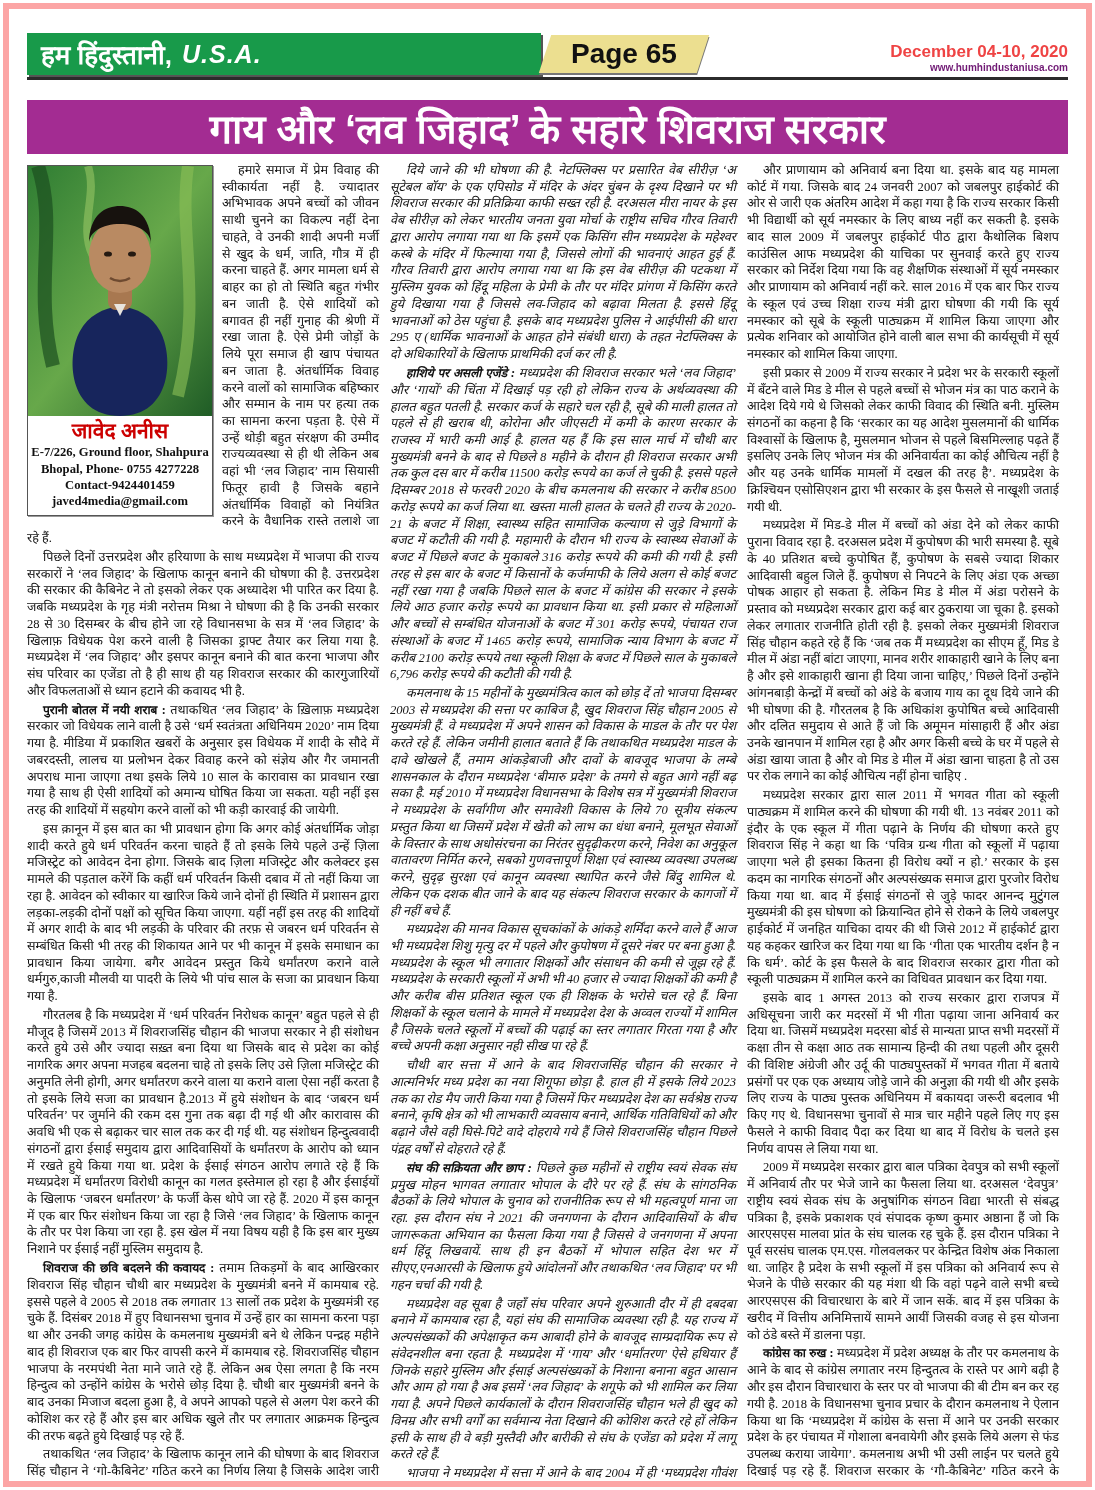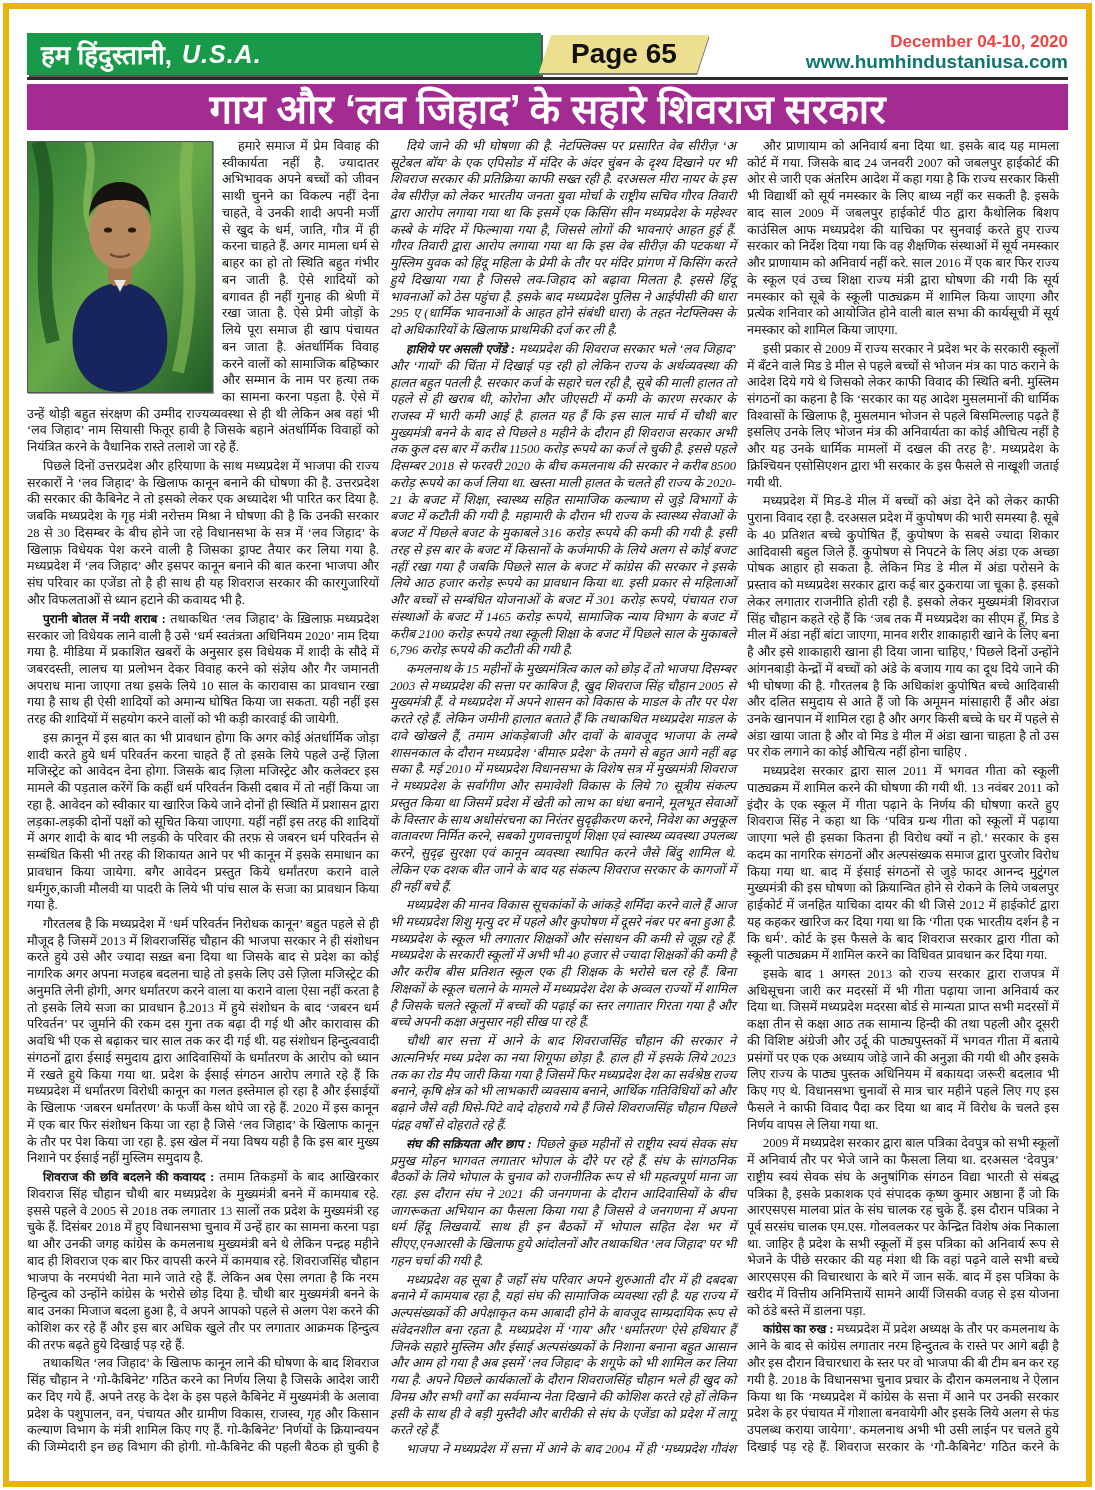--- a/index.html
+++ b/index.html
@@ -1,38 +1,38 @@
 <!DOCTYPE html>
 <html><head>
 <meta charset="utf-8">
 <style>
   html,body{margin:0;padding:0;background:#ffffff;}
   body{width:1095px;height:1490px;overflow:hidden;position:relative;
        font-family:"Liberation Serif","DejaVu Serif",serif;color:#111;}
-  .frame{position:absolute;inset:3px;border:6px solid #eab308;background:#fff;}
+  .frame{position:absolute;inset:3px;border:6px solid #fca5a5;background:#fff;}
   .inner{position:absolute;inset:0;padding:10px 18px 6px 18px;box-sizing:border-box;}
 
   
   .header-row{display:flex;align-items:flex-end;height:56px;}
   .masthead{background:#189a4a;color:#fff;flex:0 0 500px;height:42px;display:flex;
             align-items:center;padding-left:14px;font-family:"Liberation Sans","DejaVu Sans",sans-serif;
             font-weight:bold;font-size:26px;box-shadow:2px 2px 0 #555;}
   .masthead .latin{font-style:italic;font-size:25px;margin-left:10px;letter-spacing:1px;}
   .pagebox-wrap{margin-left:4px;position:relative;height:42px;display:flex;align-items:center;}
   .pagebox{background:#ecdf90;transform:skewX(-18deg);padding:3px 26px;box-shadow:1px 2px 0 #777;}
   .pagebox span{display:inline-block;transform:skewX(18deg);
         font-family:"Liberation Sans","DejaVu Sans",sans-serif;font-weight:bold;font-size:28px;color:#111;}
   .header-right{flex:1;text-align:right;line-height:1.15;padding-bottom:2px;
         font-family:"Liberation Sans","DejaVu Sans",sans-serif;font-weight:bold;}
   .date{color:#ef4444;font-size:17px;}
-  .website{color:#0f766e;font-size:19px;}
+  .website{color:#701a75;font-size:10px;}
   .header-rule{border-bottom:3px solid #2b2b2b;margin-top:2px;}
 
   
-  .headline{background:#a32c92;color:#fff;margin-top:4px;height:46px;display:flex;
+  .headline{background:#a32c92;color:#fff;margin-top:20px;height:54px;display:flex;
             align-items:center;justify-content:center;
             font-family:"Liberation Sans","DejaVu Sans",sans-serif;
             font-weight:bold;font-size:40px;white-space:nowrap;overflow:hidden;}
 
   
   .columns{display:flex;gap:11px;margin-top:8px;height:1318px;overflow:hidden;}
   .col{text-align:justify;font-size:12.6px;line-height:1.33;}
   .col1{width:352px;flex:none;}
   .col2{width:346px;flex:none;font-style:italic;}
   .col3{width:312px;flex:none;font-family:Liberation Serif, serif;}
@@ -87,20 +87,27 @@
             <path d="M60,0 C70,30 50,60 65,90" stroke="#a6d06b" stroke-width="8" fill="none" opacity="0.5"></path>
             <path d="M92,250 C40,250 38,190 52,165 C60,150 75,142 92,140 C109,142 124,150 132,165 C146,190 144,250 92,250 Z" fill="#17255c"></path>
             <rect x="80" y="110" width="24" height="34" rx="8" fill="#a87850"></rect>
             <ellipse cx="92" cy="90" rx="31" ry="37" fill="#b98a62"></ellipse>
             <path d="M61,78 C61,48 78,40 92,40 C106,40 123,48 123,78 C123,66 110,58 92,58 C74,58 61,66 61,78 Z" fill="#17120e"></path>
             <ellipse cx="80" cy="88" rx="4" ry="2.6" fill="#241a12"></ellipse>
             <ellipse cx="104" cy="88" rx="4" ry="2.6" fill="#241a12"></ellipse>
             <path d="M82,112 C88,116 96,116 102,112" stroke="#6e4a30" stroke-width="2.4" fill="none"></path>
             <path d="M86,138 L98,138 L92,150 Z" fill="#e8e4de"></path>
           </svg>
+          <div class="author-caption">
+            <div class="author-name">जावेद अनीस</div>
+            <div class="author-line">E-7/226, Ground floor, Shahpura</div>
+            <div class="author-line">Bhopal, Phone- 0755 4277228</div>
+            <div class="author-line">Contact-9424401459</div>
+            <div class="author-line">javed4media@gmail.com</div>
+          </div>
         </div>
       <p class="para">हमारे समाज में प्रेम विवाह की स्वीकार्यता नहीं है. ज्यादातर अभिभावक अपने बच्चों को जीवन साथी चुनने का विकल्प नहीं देना चाहते, वे उनकी शादी अपनी मर्जी से खुद के धर्म, जाति, गौत्र में ही करना चाहते हैं. अगर मामला धर्म से बाहर का हो तो स्थिति बहुत गंभीर बन जाती है. ऐसे शादियों को बगावत ही नहीं गुनाह की श्रेणी में रखा जाता है. ऐसे प्रेमी जोड़ों के लिये पूरा समाज ही खाप पंचायत बन जाता है. अंतर्धार्मिक विवाह करने वालों को सामाजिक बहिष्कार और सम्मान के नाम पर हत्या तक का सामना करना पड़ता है. ऐसे में उन्हें थोड़ी बहुत संरक्षण की उम्मीद राज्यव्यवस्था से ही थी लेकिन अब वहां भी ‘लव जिहाद’ नाम सियासी फितूर हावी है जिसके बहाने अंतर्धार्मिक विवाहों को नियंत्रित करने के वैधानिक रास्ते तलाशे जा रहे हैं.</p>
           <p class="para">पिछले दिनों उत्तरप्रदेश और हरियाणा के साथ मध्यप्रदेश में भाजपा की राज्य सरकारों ने ‘लव जिहाद’ के खिलाफ कानून बनाने की घोषणा की है. उत्तरप्रदेश की सरकार की कैबिनेट ने तो इसको लेकर एक अध्यादेश भी पारित कर दिया है. जबकि मध्यप्रदेश के गृह मंत्री नरोत्तम मिश्रा ने घोषणा की है कि उनकी सरकार 28 से 30 दिसम्बर के बीच होने जा रहे विधानसभा के सत्र में ‘लव जिहाद’ के खिलाफ़ विधेयक पेश करने वाली है जिसका ड्राफ्ट तैयार कर लिया गया है. मध्यप्रदेश में ‘लव जिहाद’ और इसपर कानून बनाने की बात करना भाजपा और संघ परिवार का एजेंडा तो है ही साथ ही यह शिवराज सरकार की कारगुजारियों और विफलताओं से ध्यान हटाने की कवायद भी है.</p>
           <p class="para"><b>पुरानी बोतल में नयी शराब : </b>तथाकथित ‘लव जिहाद’ के ख़िलाफ़ मध्यप्रदेश सरकार जो विधेयक लाने वाली है उसे ‘धर्म स्वतंत्रता अधिनियम 2020’ नाम दिया गया है. मीडिया में प्रकाशित खबरों के अनुसार इस विधेयक में शादी के सौदे में जबरदस्ती, लालच या प्रलोभन देकर विवाह करने को संज्ञेय और गैर जमानती अपराध माना जाएगा तथा इसके लिये 10 साल के कारावास का प्रावधान रखा गया है साथ ही ऐसी शादियों को अमान्य घोषित किया जा सकता. यही नहीं इस तरह की शादियों में सहयोग करने वालों को भी कड़ी कारवाई की जायेगी.</p>
           <p class="para">इस क़ानून में इस बात का भी प्रावधान होगा कि अगर कोई अंतर्धार्मिक जोड़ा शादी करते हुये धर्म परिवर्तन करना चाहते हैं तो इसके लिये पहले उन्हें ज़िला मजिस्ट्रेट को आवेदन देना होगा. जिसके बाद ज़िला मजिस्ट्रेट और कलेक्टर इस मामले की पड़ताल करेंगें कि कहीं धर्म परिवर्तन किसी दबाव में तो नहीं किया जा रहा है. आवेदन को स्वीकार या खारिज किये जाने दोनों ही स्थिति में प्रशासन द्वारा लड़का-लड़की दोनों पक्षों को सूचित किया जाएगा. यहीं नहीं इस तरह की शादियों में अगर शादी के बाद भी लड़की के परिवार की तरफ़ से जबरन धर्म परिवर्तन से सम्बंधित किसी भी तरह की शिकायत आने पर भी कानून में इसके समाधान का प्रावधान किया जायेगा. बगैर आवेदन प्रस्तुत किये धर्मांतरण कराने वाले धर्मगुरु,काजी मौलवी या पादरी के लिये भी पांच साल के सजा का प्रावधान किया गया है.</p>
           <p class="para">गौरतलब है कि मध्यप्रदेश में ‘धर्म परिवर्तन निरोधक कानून’ बहुत पहले से ही मौजूद है जिसमें 2013 में शिवराजसिंह चौहान की भाजपा सरकार ने ही संशोधन करते हुये उसे और ज्यादा सख़्त बना दिया था जिसके बाद से प्रदेश का कोई नागरिक अगर अपना मजहब बदलना चाहे तो इसके लिए उसे ज़िला मजिस्ट्रेट की अनुमति लेनी होगी, अगर धर्मांतरण करने वाला या कराने वाला ऐसा नहीं करता है तो इसके लिये सजा का प्रावधान है.2013 में हुये संशोधन के बाद ‘जबरन धर्म परिवर्तन’ पर जुर्माने की रकम दस गुना तक बढ़ा दी गई थी और कारावास की अवधि भी एक से बढ़ाकर चार साल तक कर दी गई थी. यह संशोधन हिन्दुत्ववादी संगठनों द्वारा ईसाई समुदाय द्वारा आदिवासियों के धर्मांतरण के आरोप को ध्यान में रखते हुये किया गया था. प्रदेश के ईसाई संगठन आरोप लगाते रहे हैं कि मध्यप्रदेश में धर्मांतरण विरोधी कानून का गलत इस्तेमाल हो रहा है और ईसाईयों के खिलाफ ‘जबरन धर्मांतरण’ के फर्जी केस थोपे जा रहे हैं. 2020 में इस कानून में एक बार फिर संशोधन किया जा रहा है जिसे ‘लव जिहाद’ के खिलाफ कानून के तौर पर पेश किया जा रहा है. इस खेल में नया विषय यही है कि इस बार मुख्य निशाने पर ईसाई नहीं मुस्लिम समुदाय है.</p>
           <p class="para"><b>शिवराज की छवि बदलने की कवायद : </b>तमाम तिकड़मों के बाद आखिरकार शिवराज सिंह चौहान चौथी बार मध्यप्रदेश के मुख्यमंत्री बनने में कामयाब रहे. इससे पहले वे 2005 से 2018 तक लगातार 13 सालों तक प्रदेश के मुख्यमंत्री रह चुके हैं. दिसंबर 2018 में हुए विधानसभा चुनाव में उन्हें हार का सामना करना पड़ा था और उनकी जगह कांग्रेस के कमलनाथ मुख्यमंत्री बने थे लेकिन पन्द्रह महीने बाद ही शिवराज एक बार फिर वापसी करने में कामयाब रहे. शिवराजसिंह चौहान भाजपा के नरमपंथी नेता माने जाते रहे हैं. लेकिन अब ऐसा लगता है कि नरम हिन्दुत्व को उन्होंने कांग्रेस के भरोसे छोड़ दिया है. चौथी बार मुख्यमंत्री बनने के बाद उनका मिजाज बदला हुआ है, वे अपने आपको पहले से अलग पेश करने की कोशिश कर रहे हैं और इस बार अधिक खुले तौर पर लगातार आक्रमक हिन्दुत्व की तरफ बढ़ते हुये दिखाई पड़ रहे हैं.</p>
           <p class="para">तथाकथित ‘लव जिहाद’ के खिलाफ कानून लाने की घोषणा के बाद शिवराज सिंह चौहान ने ‘गो-कैबिनेट’ गठित करने का निर्णय लिया है जिसके आदेश जारी कर दिए गये हैं. अपने तरह के देश के इस पहले कैबिनेट में मुख्यमंत्री के अलावा प्रदेश के पशुपालन, वन, पंचायत और ग्रामीण विकास, राजस्व, गृह और किसान कल्याण विभाग के मंत्री शामिल किए गए हैं. गो-कैबिनेट’ निर्णयों के क्रियान्वयन की जिम्मेदारी इन छह विभाग की होगी. गो-कैबिनेट की पहली बैठक हो चुकी है जिसमें गौ-आधारित अर्थव्यवस्था को बढ़ावा देने के लिए और आगर-मालवा में स्थित गो-अभयारण्य में गो-उत्पादों के निर्माण के लिए एक अनुसंधान केंद्र स्थापित करने का फैसला लिया गया है.</p>
         </div>
       <div class="col col2">

